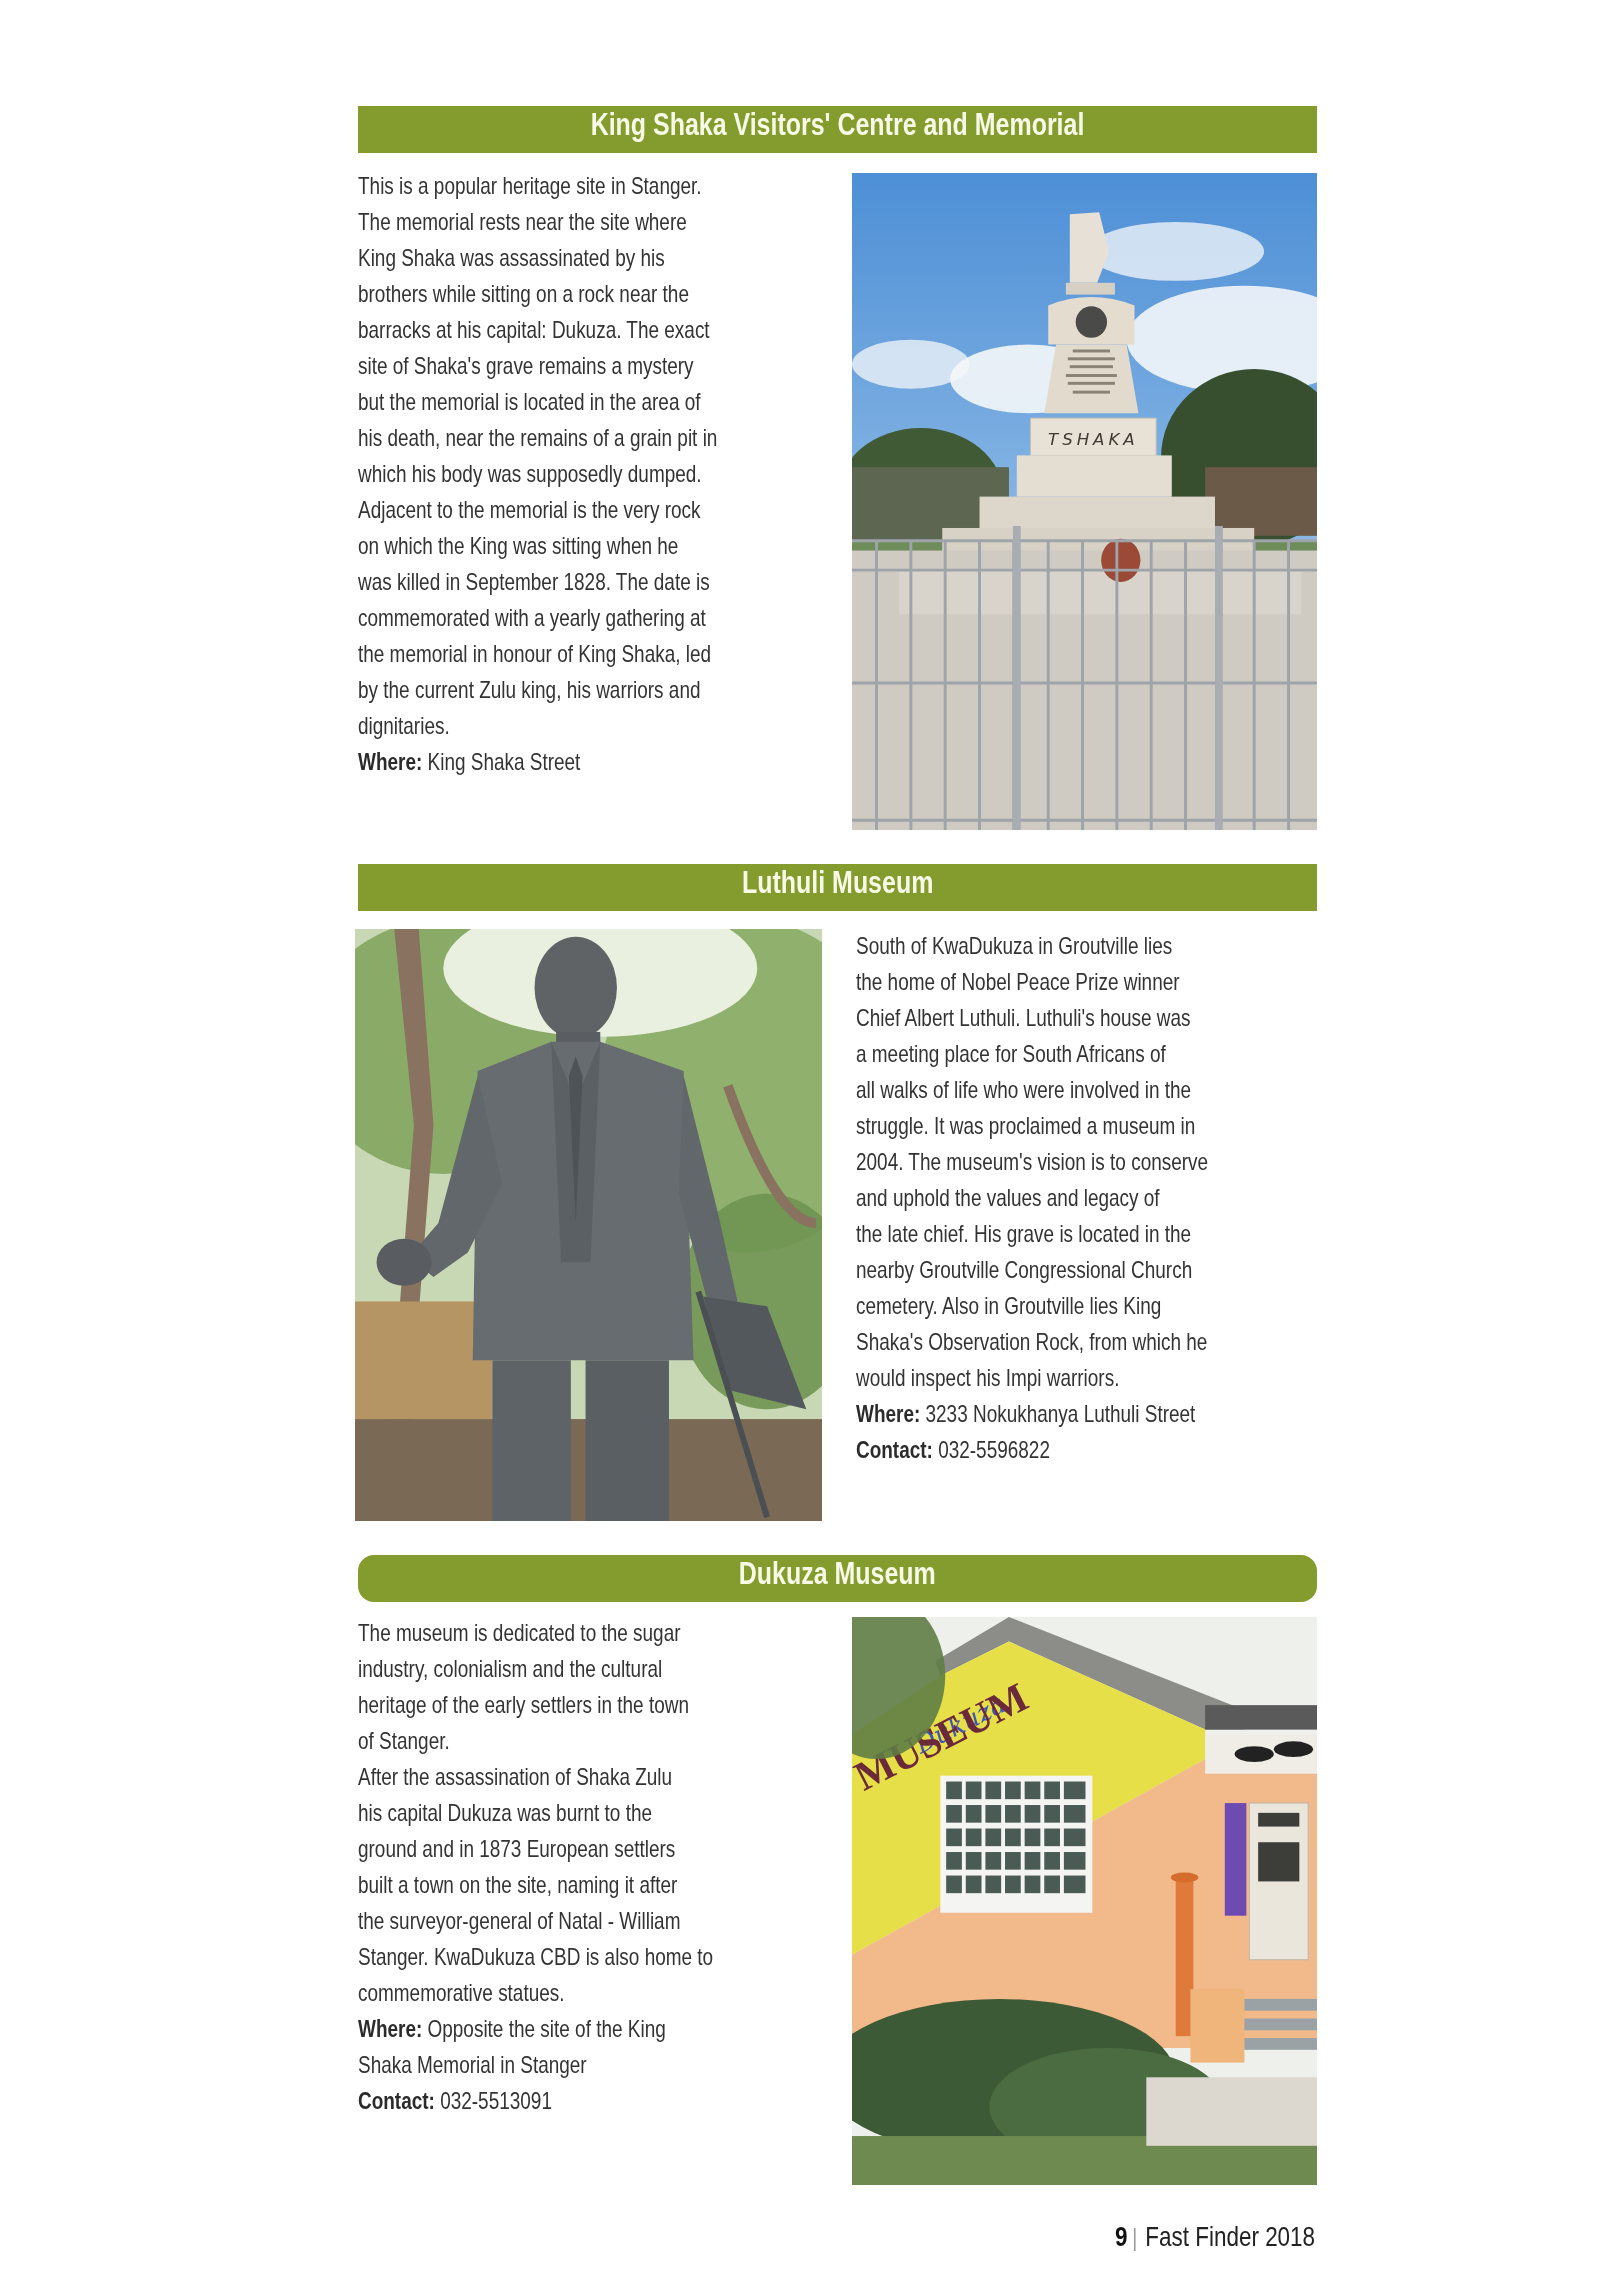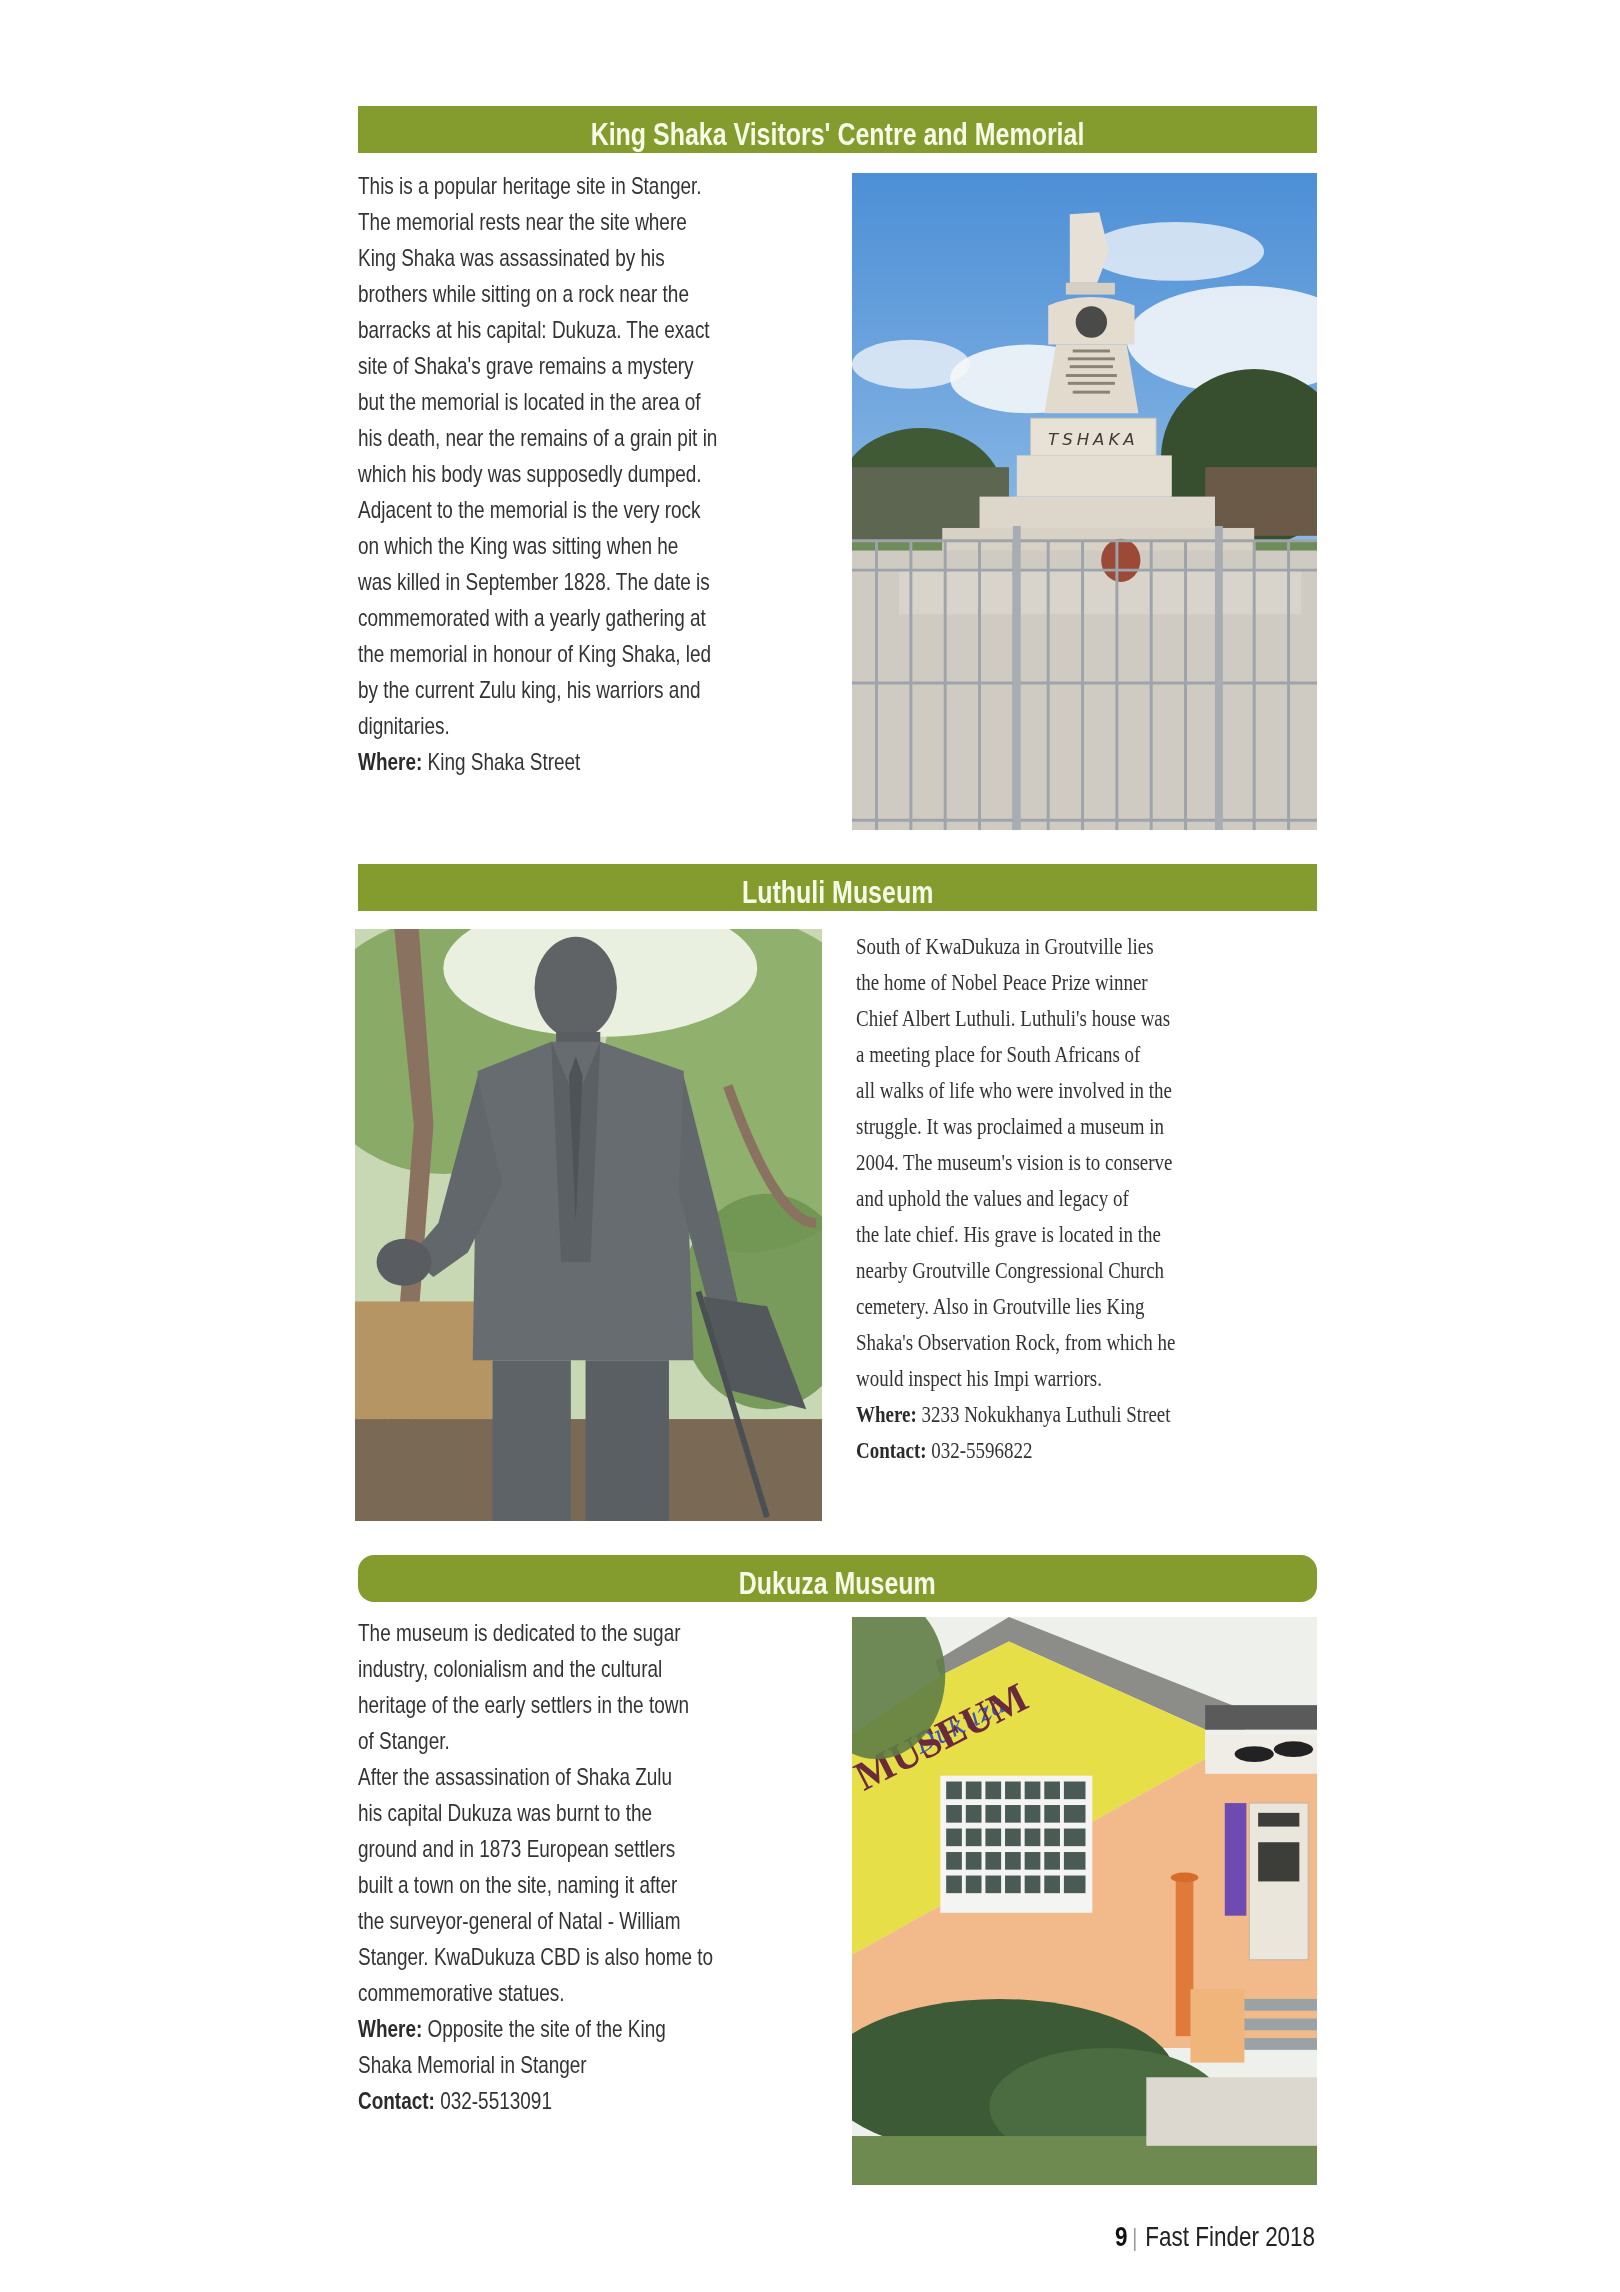--- a/index.html
+++ b/index.html
@@ -2,21 +2,21 @@
 <html><head>
 <meta charset="utf-8">
 <style>
   * { box-sizing: border-box; margin: 0; padding: 0; }
   html, body { width: 1620px; height: 2293px; background: #ffffff; overflow: hidden; }
   body { position: relative; font-family: "Liberation Sans", "DejaVu Sans", sans-serif; color: #333333; }
 
   .header-bar {
     position: absolute; left: 358px; width: 959px; height: 47px;
     background: #849c2d;
-    display: flex; align-items: flex-end; justify-content: center;
+    display: flex; align-items: flex-start; justify-content: center;
     overflow: hidden;
   }
   .header-bar .title {
     display: inline-block;
     color: #f7fae6;
     font-weight: bold;
     font-size: 32px;
     transform: scaleX(0.78);
     white-space: nowrap;
   }
@@ -170,21 +170,21 @@
     <path d="M125 150 L85 300 L55 335 L80 355 L115 330 L150 260 Z" fill="#62676b"></path>
     <ellipse cx="50" cy="340" rx="28" ry="24" fill="#595d61"></ellipse>
     <path d="M335 150 L370 290 L390 380 L362 390 L330 270 Z" fill="#62676b"></path>
     <path d="M355 375 L420 385 L460 490 L380 470 Z" fill="#53585c"></path>
     <line x1="350" y1="370" x2="420" y2="600" stroke="#4a4f53" stroke-width="6"></line>
     <rect x="140" y="440" width="80" height="164" fill="#5e6367"></rect>
     <rect x="235" y="440" width="85" height="164" fill="#5a5f63"></rect>
   </svg>
 </div>
 
-<div class="text-block" style="left:856px; top:928px; width:549px;font-family:Liberation Serif, serif;">
+<div class="text-block" style="left:856px; top:928px; width:549px;">
   <span class="line">South of KwaDukuza in Groutville lies</span>
   <span class="line">the home of Nobel Peace Prize winner</span>
   <span class="line">Chief Albert Luthuli. Luthuli's house was</span>
   <span class="line">a meeting place for South Africans of</span>
   <span class="line">all walks of life who were involved in the</span>
   <span class="line">struggle. It was proclaimed a museum in</span>
   <span class="line">2004. The museum's vision is to conserve</span>
   <span class="line">and uphold the values and legacy of</span>
   <span class="line">the late chief. His grave is located in the</span>
   <span class="line">nearby Groutville Congressional Church</span>

